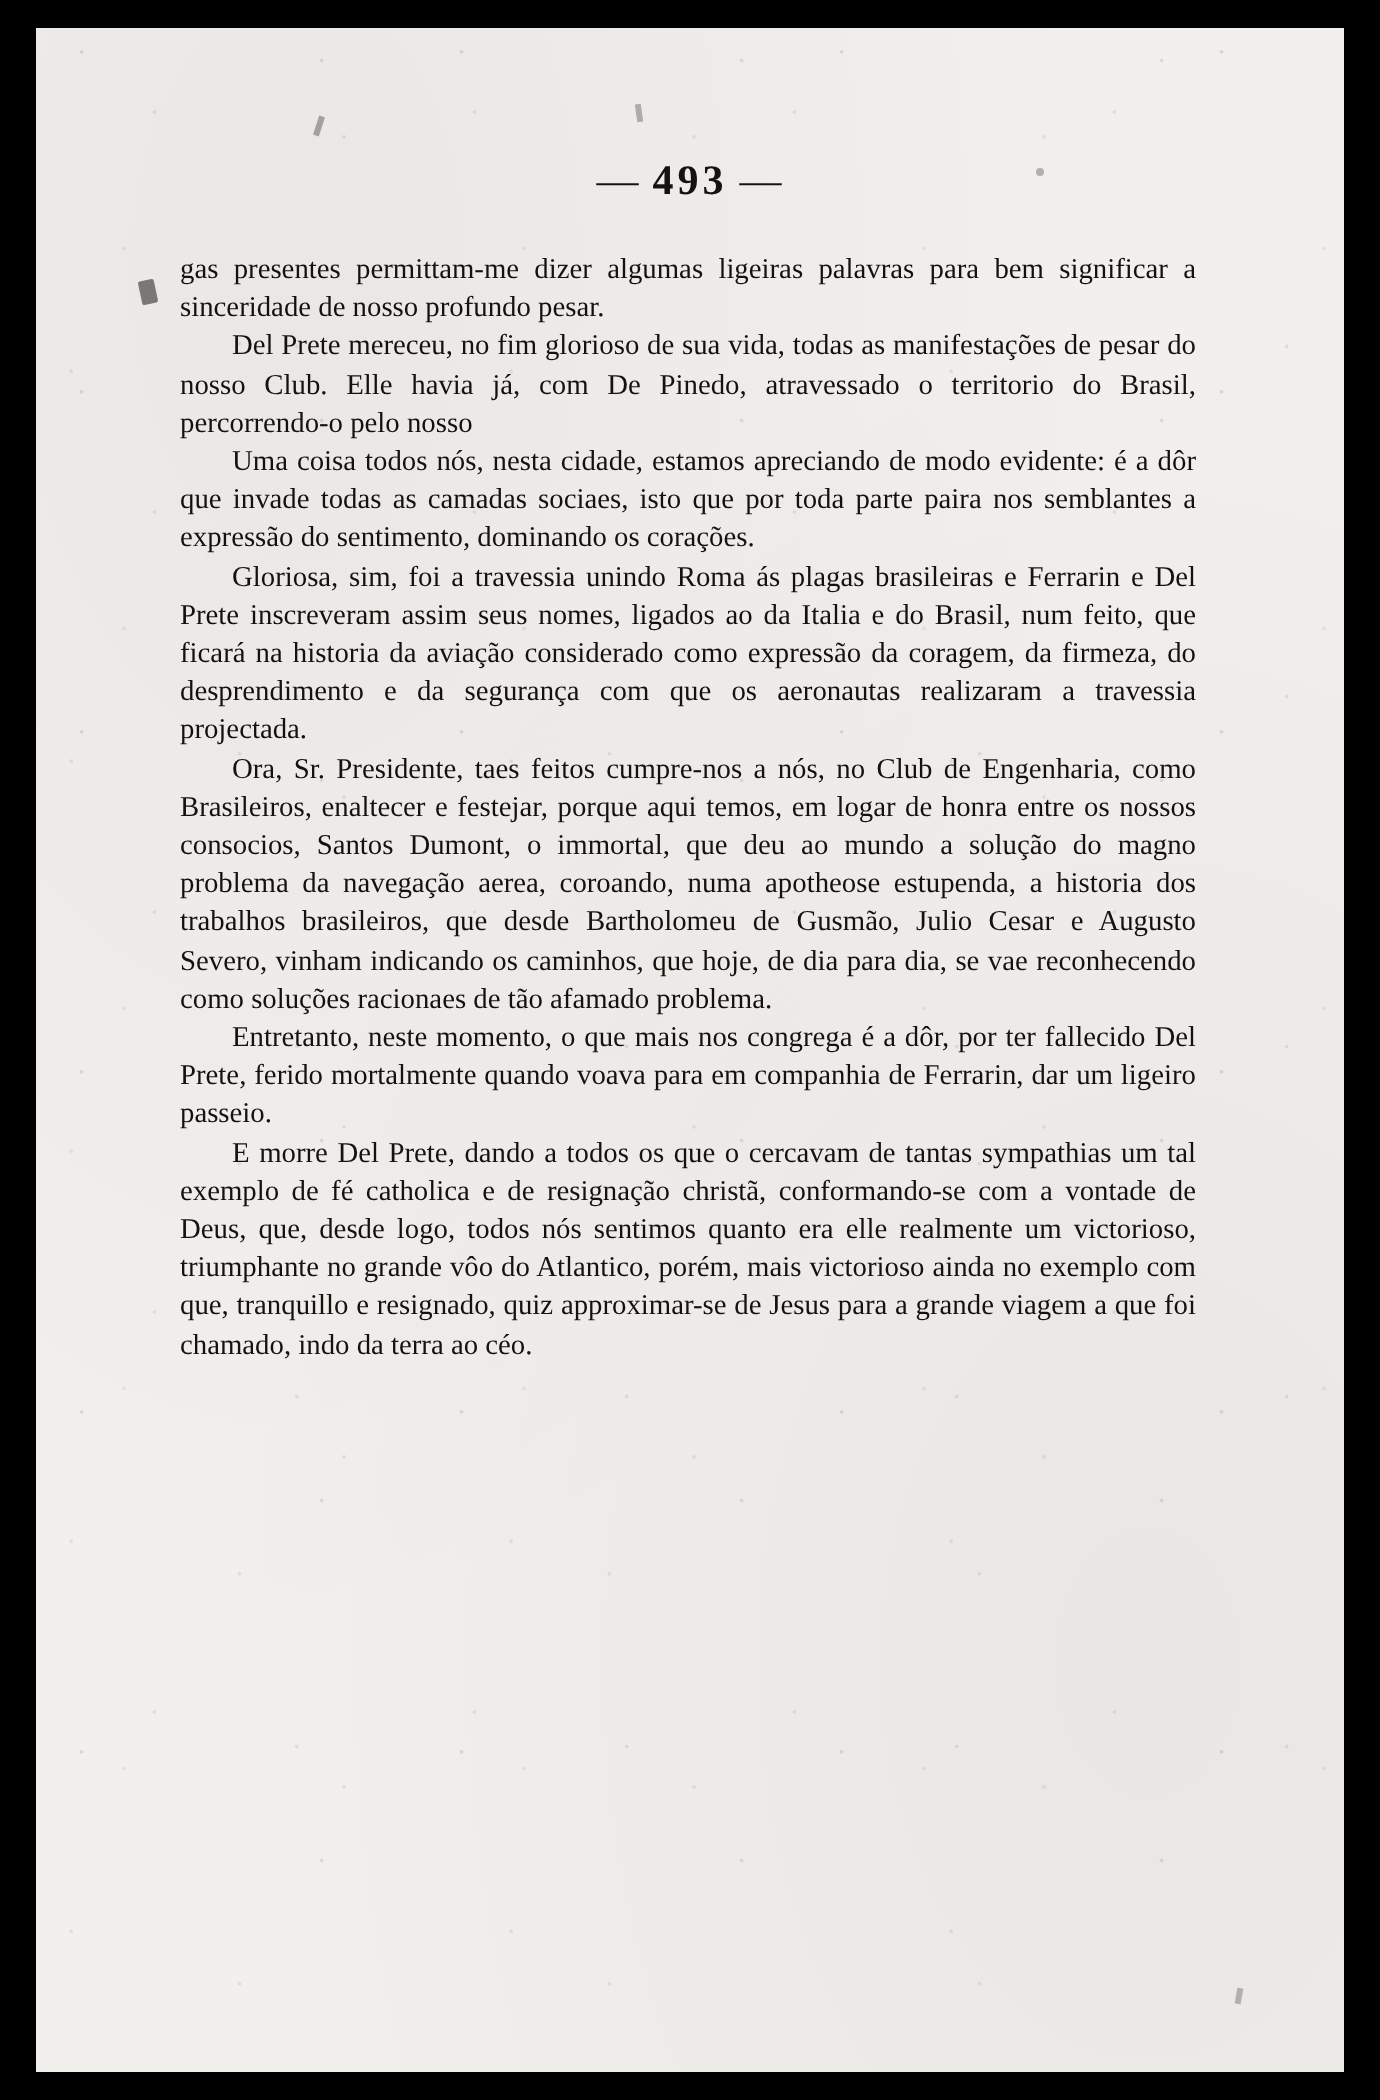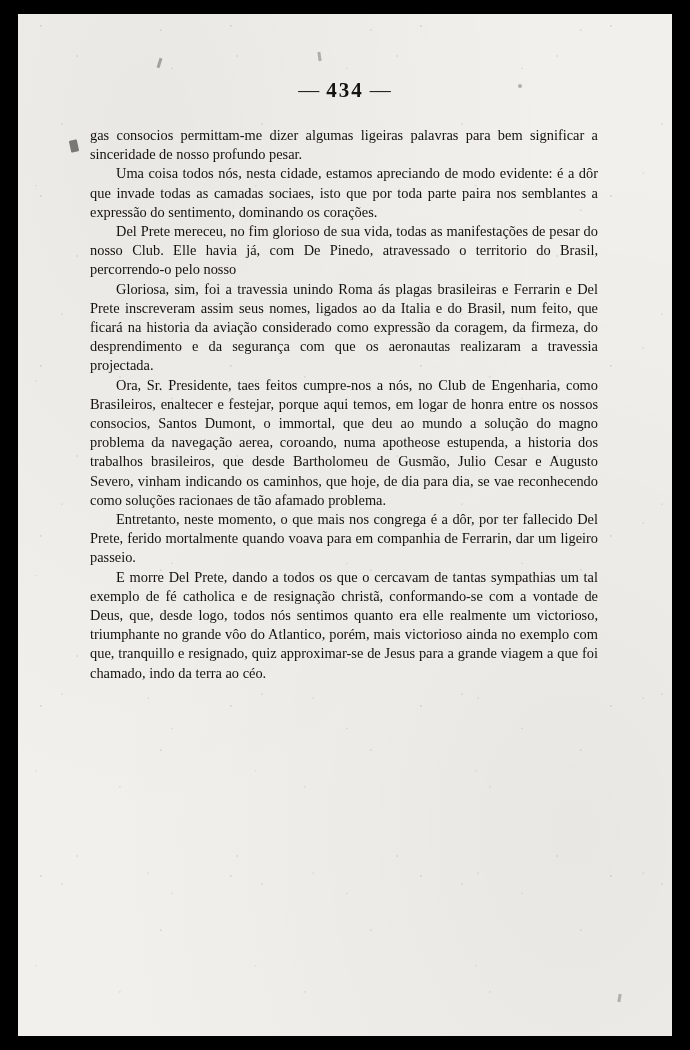--- a/index.html
+++ b/index.html
@@ -147,26 +147,26 @@
   <div class="scan">
     <div class="speckle"></div>
 
     <div class="mark-dot-a"></div>
     <div class="mark-dot-b"></div>
     <div class="mark-dot-c"></div>
     <div class="mark-dot-d"></div>
     <div class="mark-left"></div>
 
     <div class="folio">
-      <span class="dash">—</span><span class="num">434</span><span class="dash">—</span>
+      <span class="dash">—</span><span class="num">493</span><span class="dash">—</span>
     </div>
 
     <div class="body-text">
-      <p class="noindent">gas consocios permittam-me dizer algumas ligeiras palavras para bem significar a sinceridade de nosso profundo pesar.</p>
+      <p class="noindent">gas presentes permittam-me dizer algumas ligeiras palavras para bem significar a sinceridade de nosso profundo pesar.</p>
+      <p>Del Prete mereceu, no fim glorioso de sua vida, todas as manifestações de pesar do nosso Club. Elle havia já, com De Pinedo, atravessado o territorio do Brasil, percorrendo-o pelo nosso</p>
       <p>Uma coisa todos nós, nesta cidade, estamos apreciando de modo evidente: é a dôr que invade todas as camadas sociaes, isto que por toda parte paira nos semblantes a expressão do sentimento, dominando os corações.</p>
-      <p>Del Prete mereceu, no fim glorioso de sua vida, todas as manifestações de pesar do nosso Club. Elle havia já, com De Pinedo, atravessado o territorio do Brasil, percorrendo-o pelo nosso</p>
       <p>Gloriosa, sim, foi a travessia unindo Roma ás plagas brasileiras e Ferrarin e Del Prete inscreveram assim seus nomes, ligados ao da Italia e do Brasil, num feito, que ficará na historia da aviação considerado como expressão da coragem, da firmeza, do desprendimento e da segurança com que os aeronautas realizaram a travessia projectada.</p>
       <p>Ora, Sr. Presidente, taes feitos cumpre-nos a nós, no Club de Engenharia, como Brasileiros, enaltecer e festejar, porque aqui temos, em logar de honra entre os nossos consocios, Santos Dumont, o immortal, que deu ao mundo a solução do magno problema da navegação aerea, coroando, numa apotheose estupenda, a historia dos trabalhos brasileiros, que desde Bartholomeu de Gusmão, Julio Cesar e Augusto Severo, vinham indicando os caminhos, que hoje, de dia para dia, se vae reconhecendo como soluções racionaes de tão afamado problema.</p>
       <p>Entretanto, neste momento, o que mais nos congrega é a dôr, por ter fallecido Del Prete, ferido mortalmente quando voava para em companhia de Ferrarin, dar um ligeiro passeio.</p>
       <p>E morre Del Prete, dando a todos os que o cercavam de tantas sympathias um tal exemplo de fé catholica e de resignação christã, conformando-se com a vontade de Deus, que, desde logo, todos nós sentimos quanto era elle realmente um victorioso, triumphante no grande vôo do Atlantico, porém, mais victorioso ainda no exemplo com que, tranquillo e resignado, quiz approximar-se de Jesus para a grande viagem a que foi chamado, indo da terra ao céo.</p>
     </div>
   </div>
 </div>
 
 </body></html>

